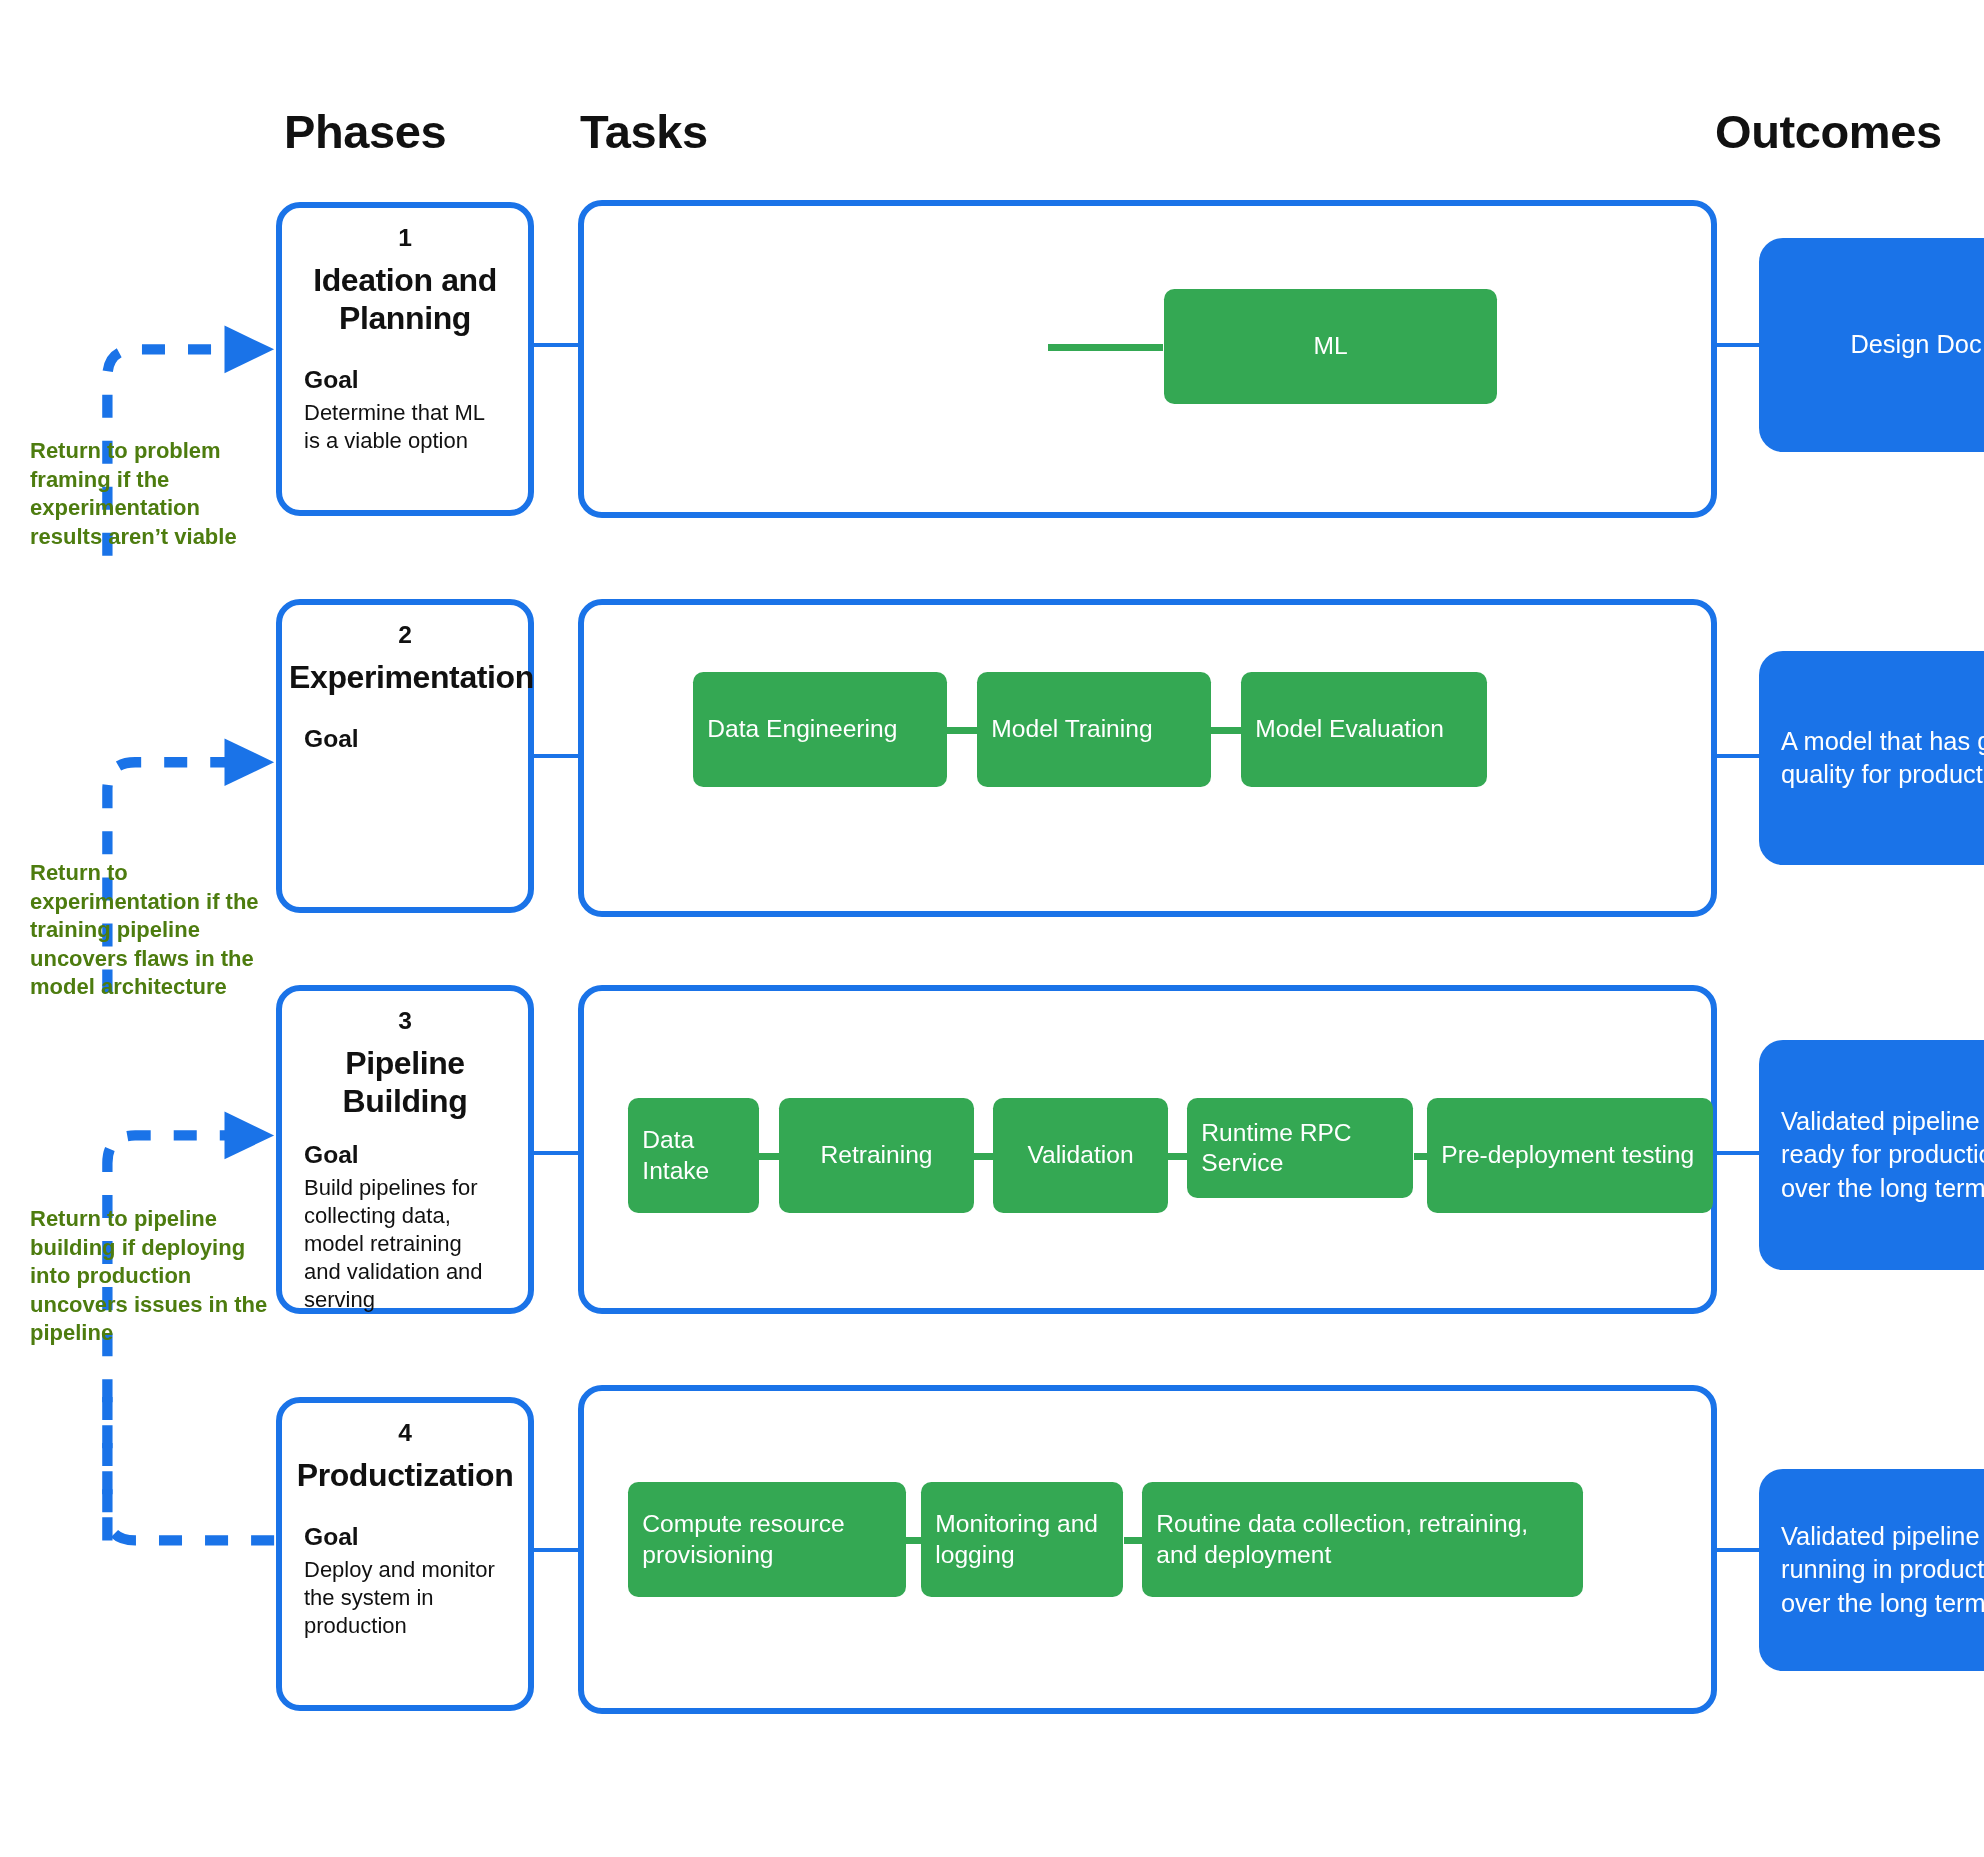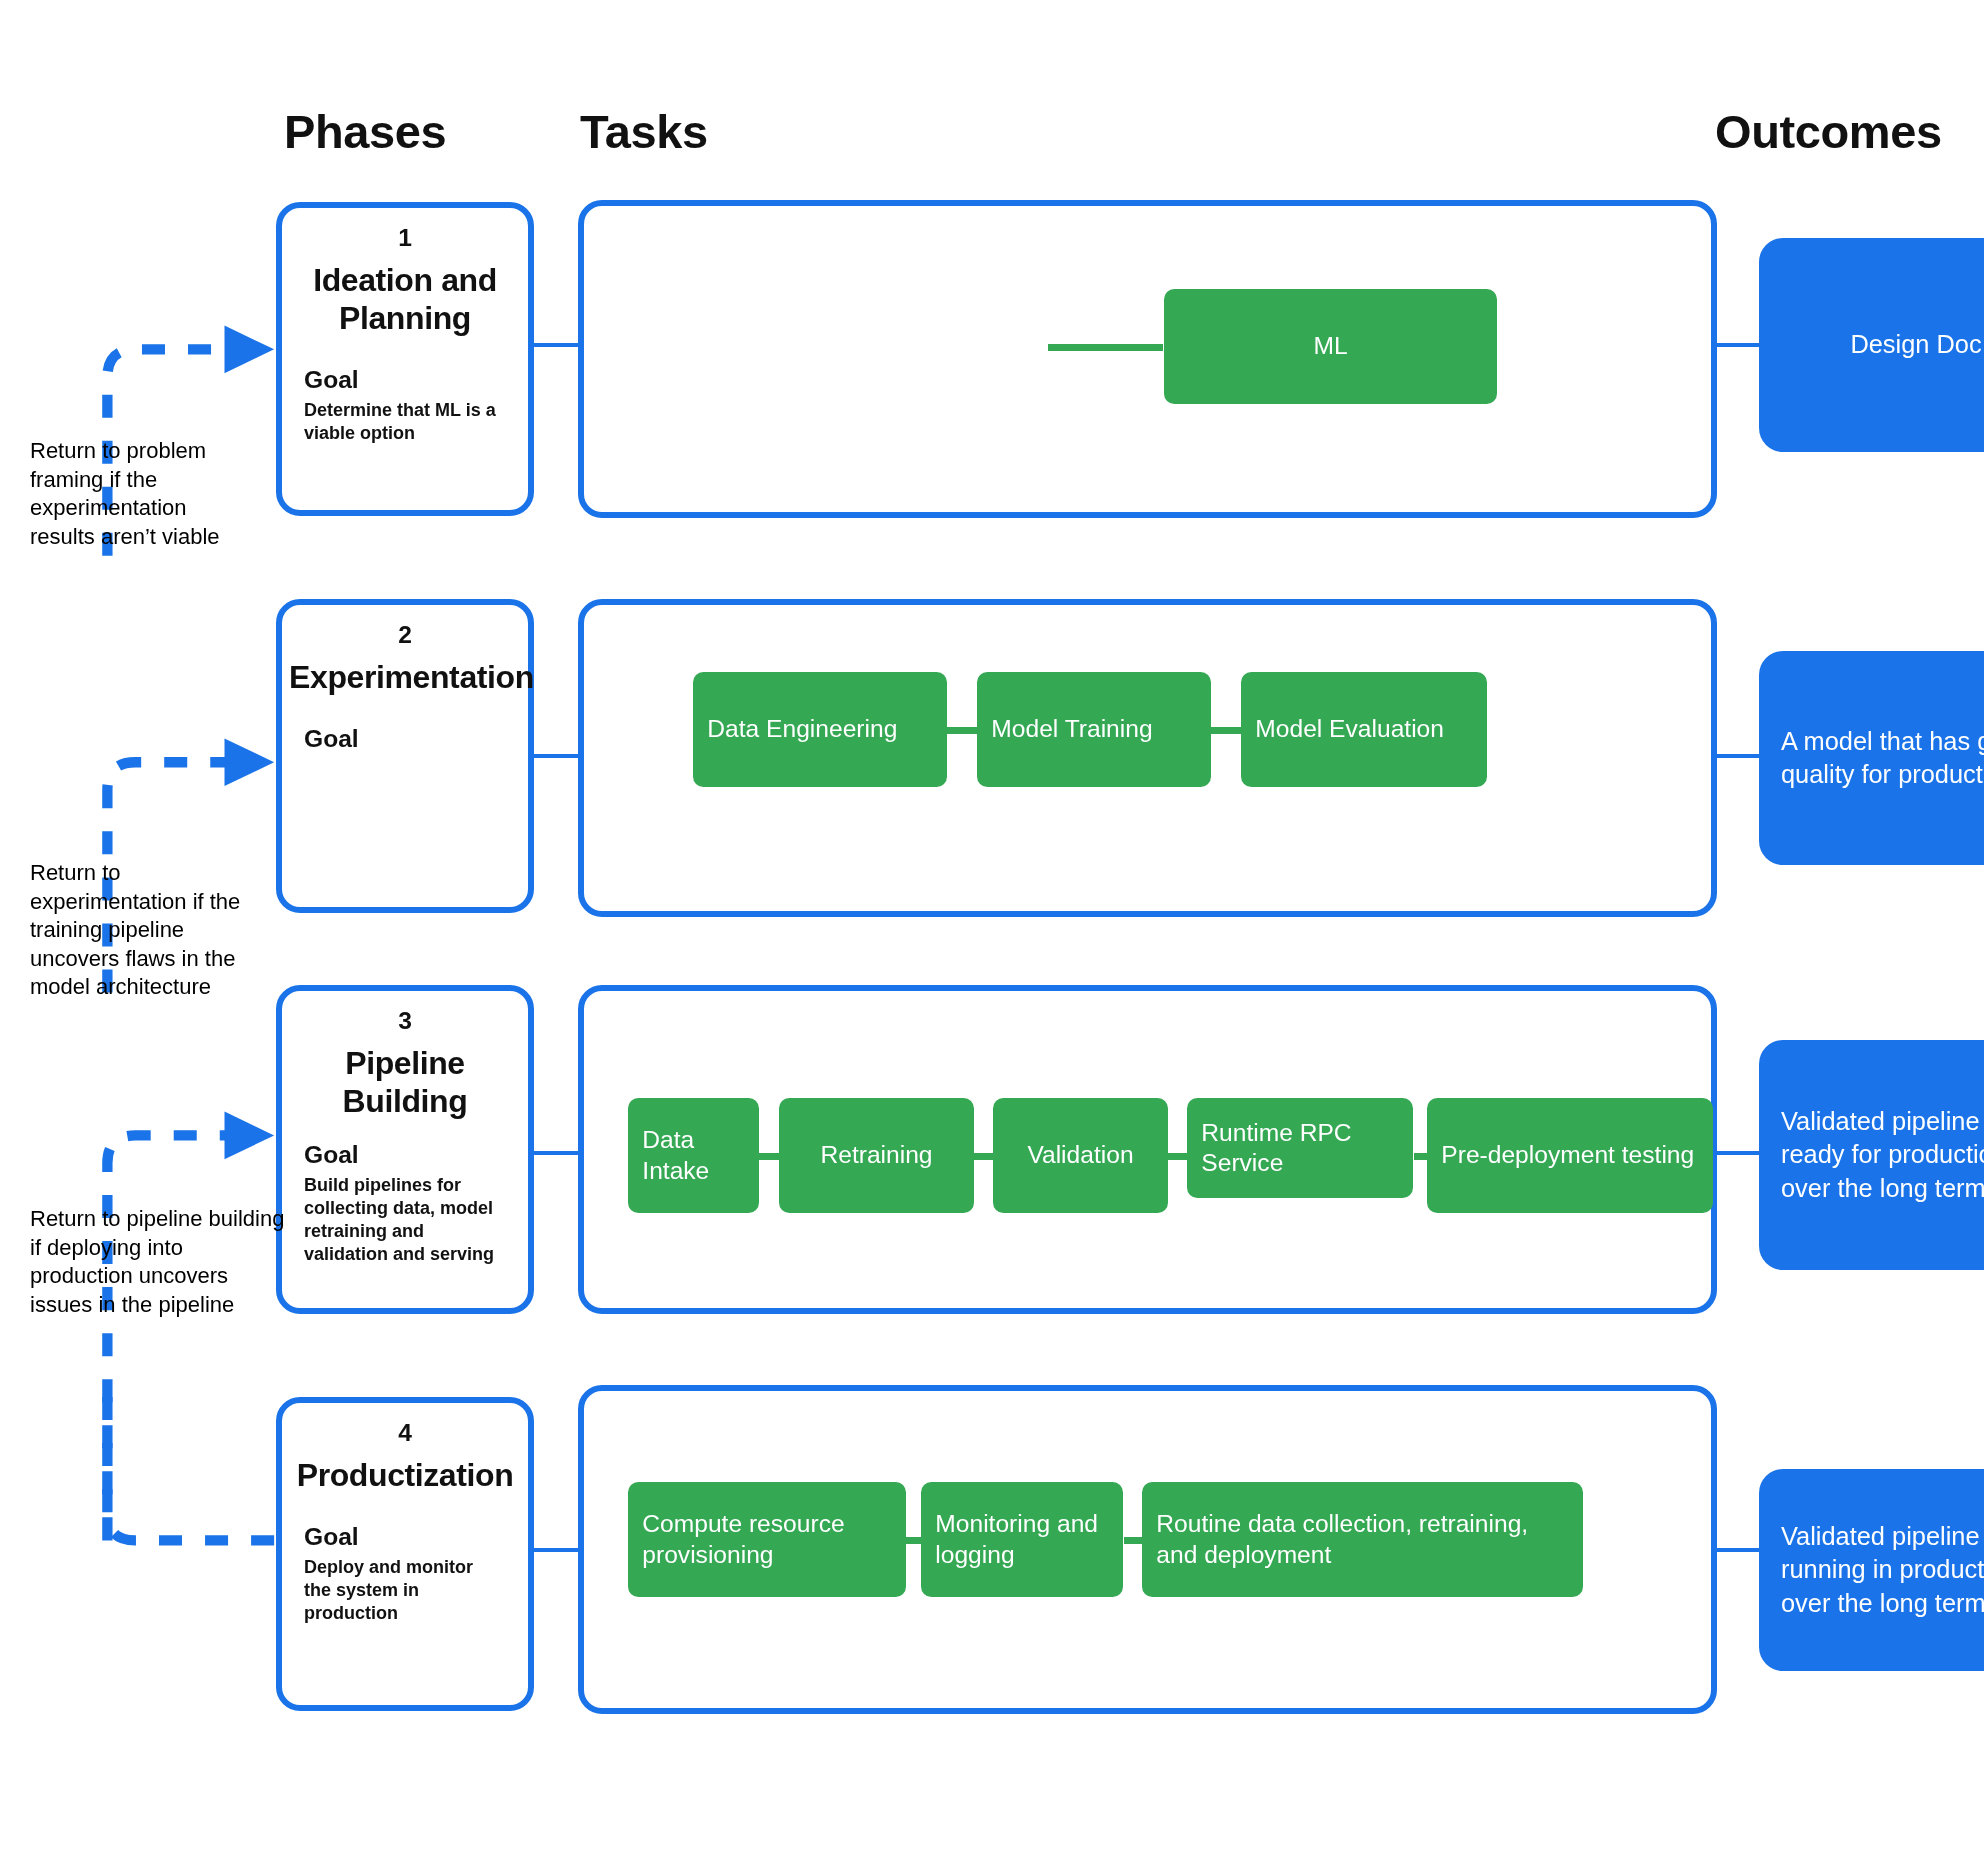--- a/index.html
+++ b/index.html
@@ -19,21 +19,21 @@
   
   .phase-card{
     position:absolute;left:276px;width:258px;
     border:6.7px solid #1a73e8;border-radius:24px;background:#fff;
     box-sizing:border-box;
   }
   .phase-num{text-align:center;font-size:24.6px;font-weight:700;color:#111;margin-top:16px;}
   .phase-title{text-align:center;font-size:32px;font-weight:700;color:#111;line-height:1.18;margin-top:10.3px;padding:0 7.1px;letter-spacing:-0.4px;}
   .phase-goal-wrap{margin:28px 0 0 22px;padding-right:32px;}
   .phase-goal-label{font-size:24.6px;font-weight:700;color:#111;margin-bottom:4.8px;}
-  .phase-goal-text{font-size:18px;font-weight:700;color:#111;line-height:1.28;}
+  .phase-goal-text{font-size:22px;font-weight:400;color:#111;line-height:1.28;}
 
   
   .tasks-box{
     position:absolute;left:578px;width:1139px;
     border:6.7px solid #1a73e8;border-radius:24px;background:#fff;box-sizing:border-box;
   }
 
   
   .tnode{
     position:absolute;background:#34a853;border-radius:10.3px;color:#fff;
@@ -51,21 +51,21 @@
     position:absolute;background:#1a73e8;border-radius:24px;color:#fff;
     box-sizing:border-box;display:flex;align-items:center;
     font-size:25.4px;line-height:1.30;font-weight:400;padding:0 22px;
   }
   .outcome.center{justify-content:center;text-align:center;}
 
   
   .bconn{position:absolute;background:#1a73e8;height:4.4px;}
 
   
-  .note{position:absolute;font-size:22px;line-height:1.30;color:#000000;font-weight:400;}
+  .note{position:absolute;font-size:22px;line-height:1.30;color:#4d7c0f;font-weight:700;}
   #note-1{left:30px;top:437px;width:222px;}
   #note-2{left:30px;top:859px;width:230px;}
   #note-3{left:30px;top:1205px;width:258px;}
 
   svg.ov{position:absolute;left:0;top:0;width:2253px;height:1858px;pointer-events:none;}
 </style>
 </head>
 <body>
 
 <div class="stage">

